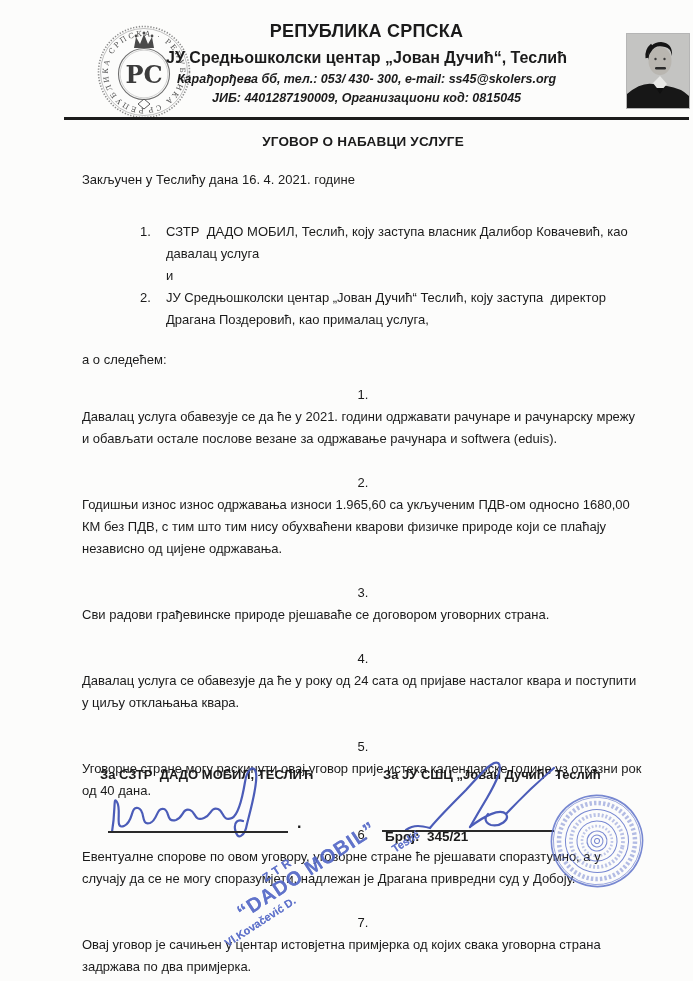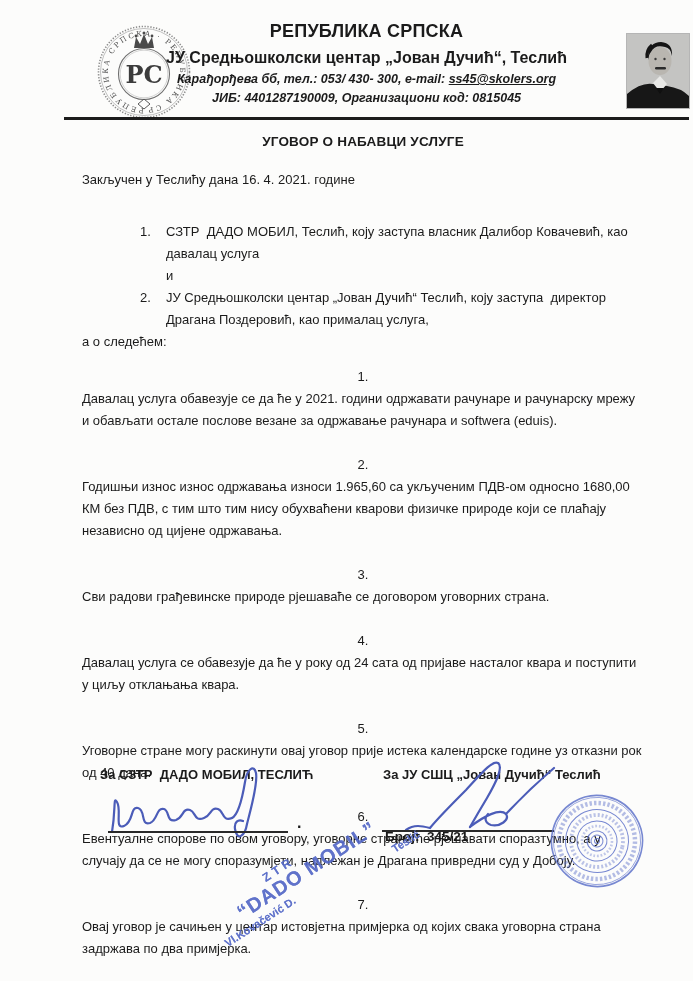--- a/index.html
+++ b/index.html
@@ -3,33 +3,33 @@
 <meta charset="utf-8">
 <style>
   html,body{margin:0;padding:0;background:#e9e9e9;}
   .page{position:relative;width:693px;height:981px;background:#fcfcfb;overflow:hidden;
         font-family:"Liberation Sans",sans-serif;color:#1b1b1b;}
   
   .lh-center{position:absolute;top:20px;left:112px;right:72px;text-align:center;line-height:1.32;}
   .lh-country{font-size:18px;font-weight:bold;letter-spacing:.2px;}
   .lh-inst{font-size:16px;font-weight:bold;margin-top:3px;}
   .lh-addr,.lh-reg{font-size:12.5px;font-weight:bold;font-style:italic;margin-top:3px;}
-  .lh-email{text-decoration:underline;cursor:pointer;text-align:center;}
+  .lh-email{cursor:pointer;text-align:center;}
   .lh-rule{position:absolute;left:64px;right:4px;top:117px;height:3px;background:#1c1c1c;}
   .seal{position:absolute;left:96px;top:24px;}
   .portrait{position:absolute;left:626px;top:33px;border:1px solid #b5b5b5;}
   
   .content{position:absolute;top:131px;left:82px;width:562px;font-size:13px;line-height:22px;}
   .doc-title{text-align:center;font-weight:bold;font-size:13.5px;letter-spacing:.2px;}
   .intro{margin-top:16px;white-space:pre-wrap;}
   .parties{margin-top:30px;padding-left:58px;}
   .party{display:flex;margin:0;}
   .party .num{width:26px;flex:none;}
   .party .ptext{white-space:pre-wrap;}
-  .preamble{margin-top:0;}
+  .preamble{margin-top:18px;}
   .articles{margin-top:13px;}
   .article{margin-bottom:22px;}
   .article .anum{text-align:center;}
   .article .atext{white-space:pre-wrap;}
   
   .sig-label-left{position:absolute;left:100px;top:767px;font-size:13px;font-weight:bold;white-space:pre;}
   .sig-label-right{position:absolute;left:383px;top:767px;font-size:13px;font-weight:bold;white-space:pre;}
   .sig-line-left{position:absolute;left:108px;top:831px;width:180px;height:2px;background:#2a2a2a;}
   .sig-dot{position:absolute;left:297px;top:814px;font-size:16px;font-weight:bold;}
   .sig-line-right{position:absolute;left:382px;top:830px;width:172px;height:2px;background:#2a2a2a;}

